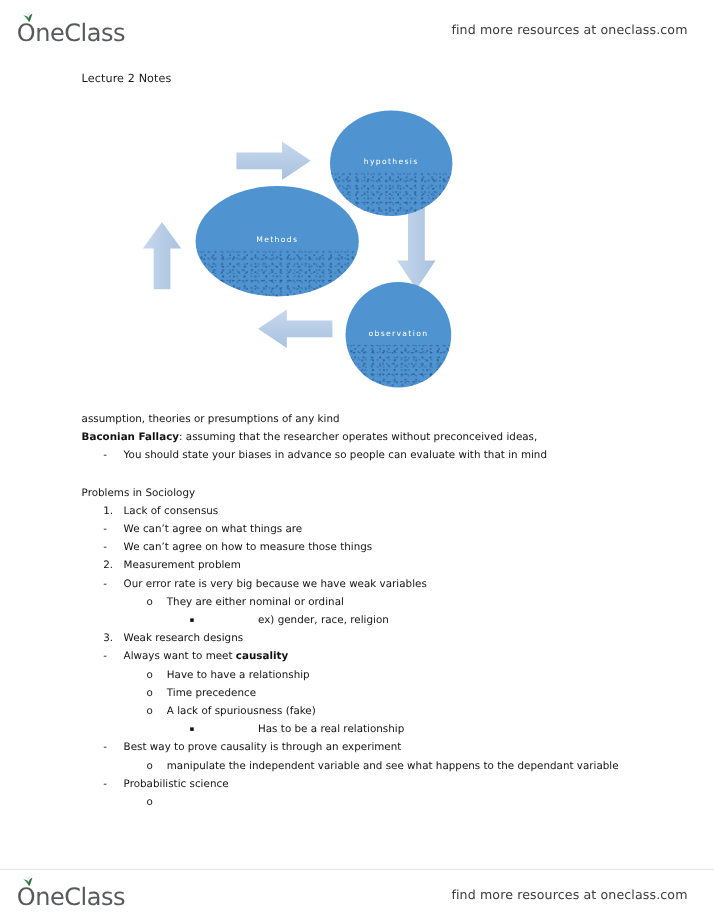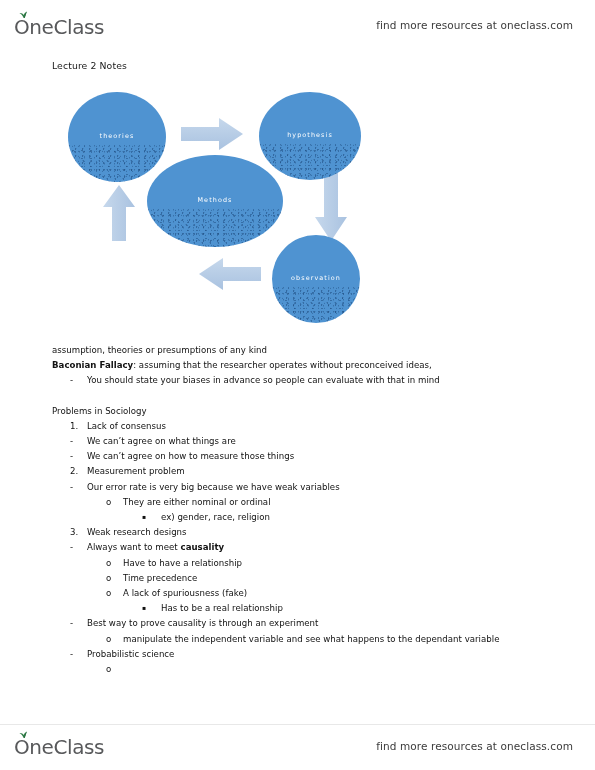--- a/index.html
+++ b/index.html
@@ -66,21 +66,21 @@
     font-size: 10.5px;
     color: #3b3b3b;
     white-space: nowrap;
     letter-spacing: 0.1px;
   }
 
   
   .doc {
     position: absolute;
     top: 60px;
-    left: 52px;
+    left: 68px;
     width: 470px;
   }
 
   .doc-title {
     font-family: "DejaVu Sans", sans-serif;
     font-size: 9.3px;
     color: #1a1a1a;
     letter-spacing: 0.1px;
     margin-bottom: 6px;
   }
@@ -145,21 +145,21 @@
     flex: 0 0 auto;
     text-align: left;
   }
   .tx { flex: 1 1 auto; }
 
   
   .lvl1 { padding-left: 18px; }
   .lvl1 .mk { width: 17px; }
   .lvl2 { padding-left: 54px; }
   .lvl2 .mk { width: 17px; }
-  .lvl3 { padding-left: 90px; }
+  .lvl3 { padding-left: 90px; gap: 38px; }
   .lvl3 .mk { width: 19px; }
 
   .sq { font-size: 6px; position: relative; top: -1.5px; }
 </style>
 </head>
 <body>
 
 <div class="page">
 
   <div class="site-header">
@@ -212,23 +212,20 @@
       <svg class="arrow" style="left:49px; top:100px; width:36px; height:60px;" viewBox="0 0 36 60">
         <defs>
           <linearGradient id="gu" x1="0" y1="0" x2="1" y2="0">
             <stop offset="0%" stop-color="#c6d8ec"></stop>
             <stop offset="100%" stop-color="#a9c2e0"></stop>
           </linearGradient>
         </defs>
         <path d="M18 2 L34 24 L25 24 L25 58 L11 58 L11 24 L2 24 Z" fill="url(#gu)"></path>
       </svg>
 
-      <div class="node" style="left:16px; top:9px; width:98px; height:90px;">
-        <span class="lbl">theories</span>
-      </div>
 
       <div class="node" style="left:207px; top:9px; width:102px; height:88px;">
         <span class="lbl">hypothesis</span>
       </div>
 
       <div class="node" style="left:220px; top:152px; width:88px; height:88px;">
         <span class="lbl">observation</span>
       </div>
 
       <div class="node" style="left:95px; top:72px; width:136px; height:92px;">

